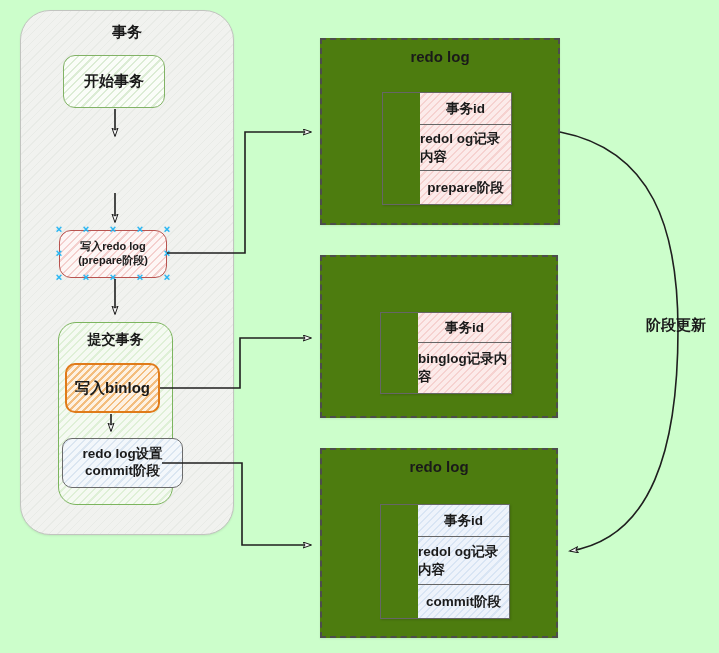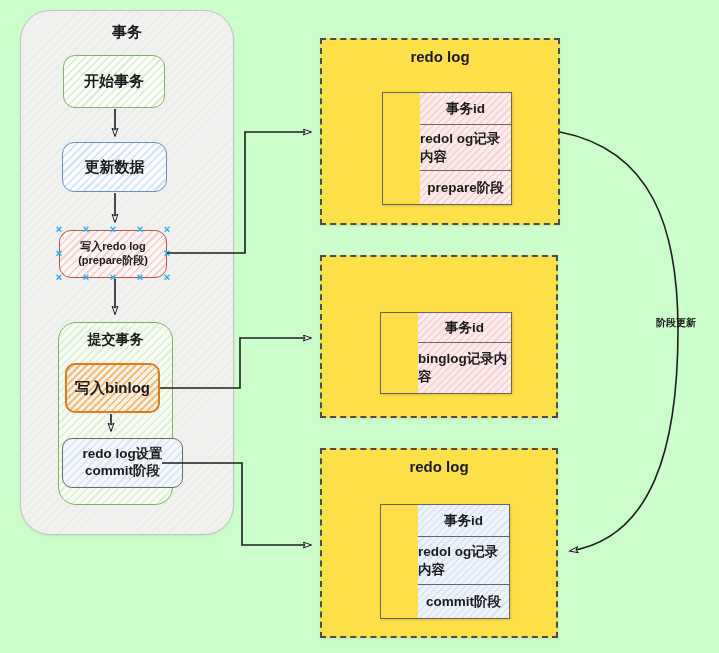--- a/index.html
+++ b/index.html
@@ -78,21 +78,21 @@
   .sel-marks{position:absolute;left:59px;top:230px;width:108px;height:48px;pointer-events:none;}
   .sel-x{
     position:absolute;transform:translate(-50%,-54%);
     color:#29b6f2;font-size:11px;font-weight:bold;line-height:1;
     text-shadow:0 0 1px rgba(41,182,242,.6);
   }
 
   
   .dpanel{
     position:absolute;
-    background:#fde047;
+    background:#4d7c0f;
     border:2.2px dashed #4d4d4d;
     box-sizing:border-box;
     box-shadow:0 1px 2px rgba(0,0,0,.08);
   }
   .dpanel-title{
     position:absolute;left:0;top:8px;width:100%;
     text-align:center;font-weight:bold;font-size:15px;
   }
   .dp-redo-top{left:320px;top:38px;width:240px;height:187px;}
   .dp-binlog{left:320px;top:255px;width:238px;height:163px;}
@@ -116,38 +116,37 @@
   }
   .drow:last-child{border-bottom:none;}
   .row-pink{background:repeating-linear-gradient(135deg,#fcebea 0 3.5px,#f6d2d0 3.5px 5px);}
   .row-blue{background:repeating-linear-gradient(135deg,#eef3fb 0 3.5px,#d9e5f4 3.5px 5px);}
   .h32{height:32px;} .h46{height:46px;} .h33{height:33px;}
   .h30{height:30px;} .h50{height:50px;} .h48{height:48px;}
 
   
   .stage-label{
     position:absolute;left:640px;top:316px;width:72px;
-    font-weight:bold;font-size:10px;text-align:center;
+    font-weight:bold;font-size:15px;text-align:center;
     z-index:7;
   }
   svg.arrows{position:absolute;left:0;top:0;width:719px;height:653px;z-index:5;pointer-events:none;}
   svg.arrows path{pointer-events:stroke;}
 </style>
 </head>
 <body>
 
 <div class="canvas">
 
   <div class="tx-panel">
     <div class="tx-panel-title">事务</div>
   </div>
 
   <div class="node node-green">开始事务</div>
 
-  <div class="node node-blue">更新数据</div>
 
   <div class="node node-red">写入redo log
 (prepare阶段)</div>
 
   <div class="sel-marks">
     <span class="sel-x" style="left:0%;top:0%">×</span>
     <span class="sel-x" style="left:25%;top:0%">×</span>
     <span class="sel-x" style="left:50%;top:0%">×</span>
     <span class="sel-x" style="left:75%;top:0%">×</span>
     <span class="sel-x" style="left:100%;top:0%">×</span>

